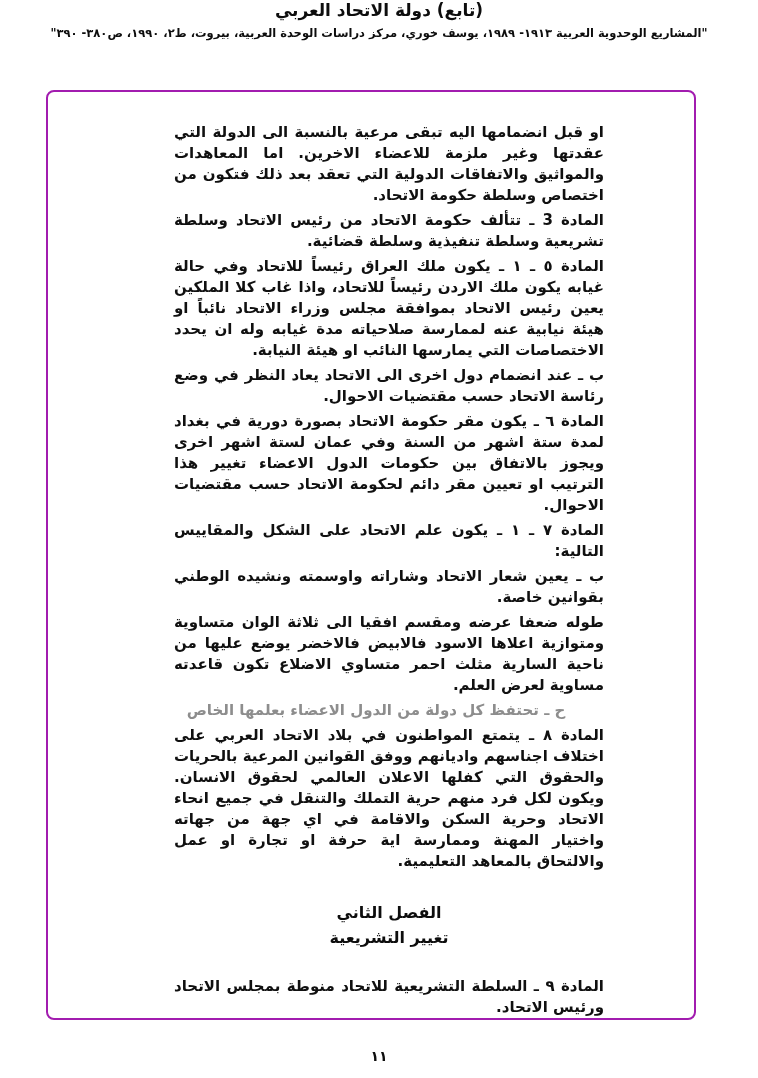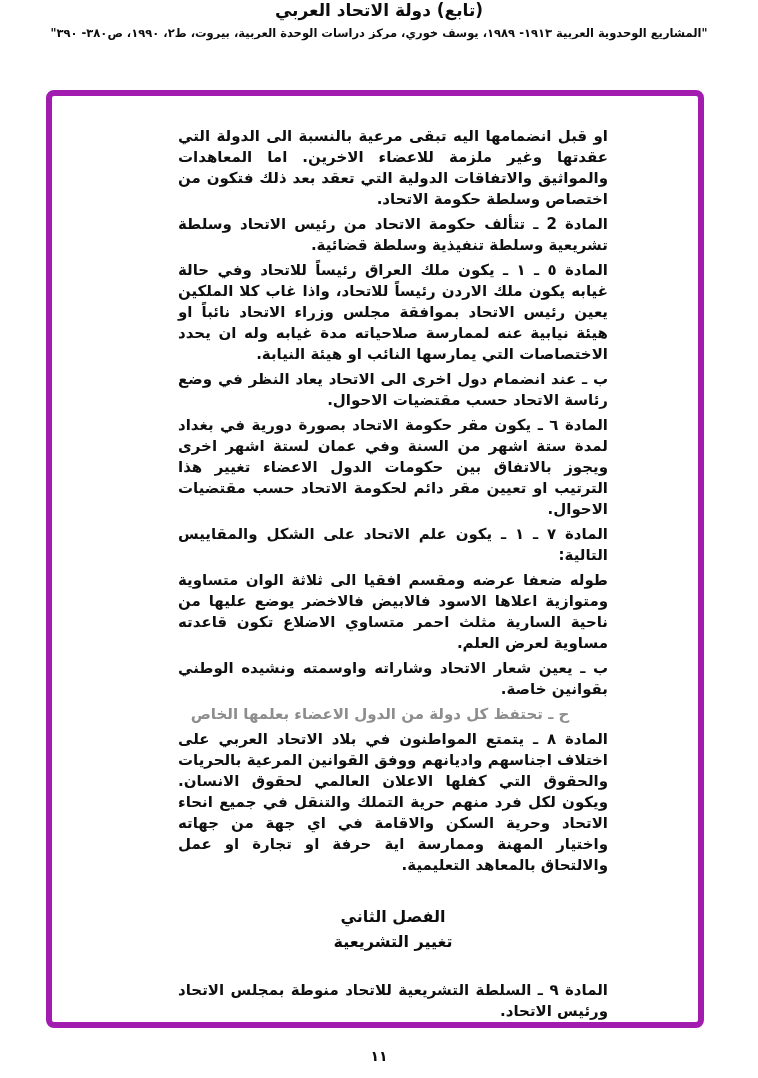--- a/index.html
+++ b/index.html
@@ -36,21 +36,21 @@
     white-space: nowrap;
     text-align: center;
   }
   
   .content-box {
     position: absolute;
     left: 46px;
     top: 90px;
     width: 646px;
     height: 926px;
-    border: 6px solid #a21caf;
+    border: 2px solid #a21caf;
     border-radius: 8px;
     box-sizing: content-box;
     background: #ffffff;
   }
   .text-col {
     direction: rtl;
     padding: 30px 90px 0 126px;
     text-align: justify;
     text-align-last: right;
     color: #101010;
@@ -97,27 +97,27 @@
 <div class="page">
 
   <div class="header">
     <div class="doc-title">(تابع) دولة الاتحاد العربي</div>
     <div class="doc-source">"المشاريع الوحدوية العربية ١٩١٣- ١٩٨٩، يوسف خوري، مركز دراسات الوحدة العربية، بيروت، ط٢، ١٩٩٠، ص٣٨٠- ٣٩٠"</div>
   </div>
 
   <div class="content-box">
     <div class="text-col">
       <p>او قبل انضمامها اليه تبقى مرعية بالنسبة الى الدولة التي عقدتها وغير ملزمة للاعضاء الاخرين. اما المعاهدات والمواثيق والاتفاقات الدولية التي تعقد بعد ذلك فتكون من اختصاص وسلطة حكومة الاتحاد.</p>
-      <p>المادة 2 ـ تتألف حكومة الاتحاد من رئيس الاتحاد وسلطة تشريعية وسلطة تنفيذية وسلطة قضائية.</p>
+      <p>المادة 3 ـ تتألف حكومة الاتحاد من رئيس الاتحاد وسلطة تشريعية وسلطة تنفيذية وسلطة قضائية.</p>
       <p>المادة ٥ ـ ١ ـ يكون ملك العراق رئيساً للاتحاد وفي حالة غيابه يكون ملك الاردن رئيساً للاتحاد، واذا غاب كلا الملكين يعين رئيس الاتحاد بموافقة مجلس وزراء الاتحاد نائباً او هيئة نيابية عنه لممارسة صلاحياته مدة غيابه وله ان يحدد الاختصاصات التي يمارسها النائب او هيئة النيابة.</p>
       <p>ب ـ عند انضمام دول اخرى الى الاتحاد يعاد النظر في وضع رئاسة الاتحاد حسب مقتضيات الاحوال.</p>
       <p>المادة ٦ ـ يكون مقر حكومة الاتحاد بصورة دورية في بغداد لمدة ستة اشهر من السنة وفي عمان لستة اشهر اخرى ويجوز بالاتفاق بين حكومات الدول الاعضاء تغيير هذا الترتيب او تعيين مقر دائم لحكومة الاتحاد حسب مقتضيات الاحوال.</p>
       <p>المادة ٧ ـ ١ ـ يكون علم الاتحاد على الشكل والمقاييس التالية:</p>
+      <p>ب ـ يعين شعار الاتحاد وشاراته واوسمته ونشيده الوطني بقوانين خاصة.</p>
       <p>طوله ضعفا عرضه ومقسم افقيا الى ثلاثة الوان متساوية ومتوازية اعلاها الاسود فالابيض فالاخضر يوضع عليها من ناحية السارية مثلث احمر متساوي الاضلاع تكون قاعدته مساوية لعرض العلم.</p>
-      <p>ب ـ يعين شعار الاتحاد وشاراته واوسمته ونشيده الوطني بقوانين خاصة.</p>
       <p class="faded">ح ـ تحتفظ كل دولة من الدول الاعضاء بعلمها الخاص</p>
       <p>المادة ٨ ـ يتمتع المواطنون في بلاد الاتحاد العربي على اختلاف اجناسهم واديانهم ووفق القوانين المرعية بالحريات والحقوق التي كفلها الاعلان العالمي لحقوق الانسان. ويكون لكل فرد منهم حرية التملك والتنقل في جميع انحاء الاتحاد وحرية السكن والاقامة في اي جهة من جهاته واختيار المهنة وممارسة اية حرفة او تجارة او عمل والالتحاق بالمعاهد التعليمية.</p>
 
       <div class="chapter">
         <div>الفصل الثاني</div>
         <div>تغيير التشريعية</div>
       </div>
 
       <p>المادة ٩ ـ السلطة التشريعية للاتحاد منوطة بمجلس الاتحاد ورئيس الاتحاد.</p>
     </div>

